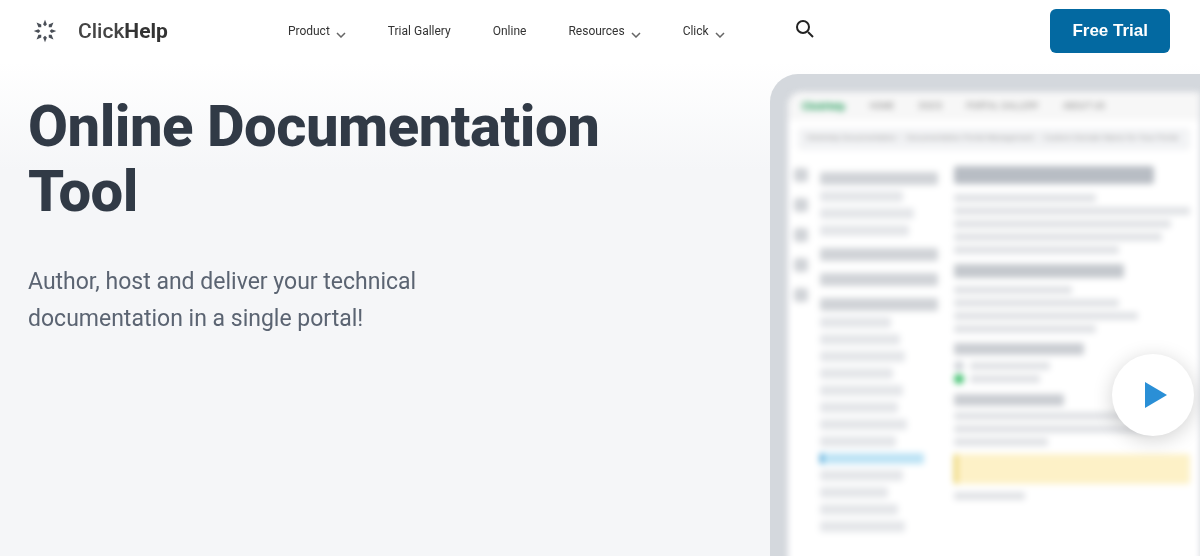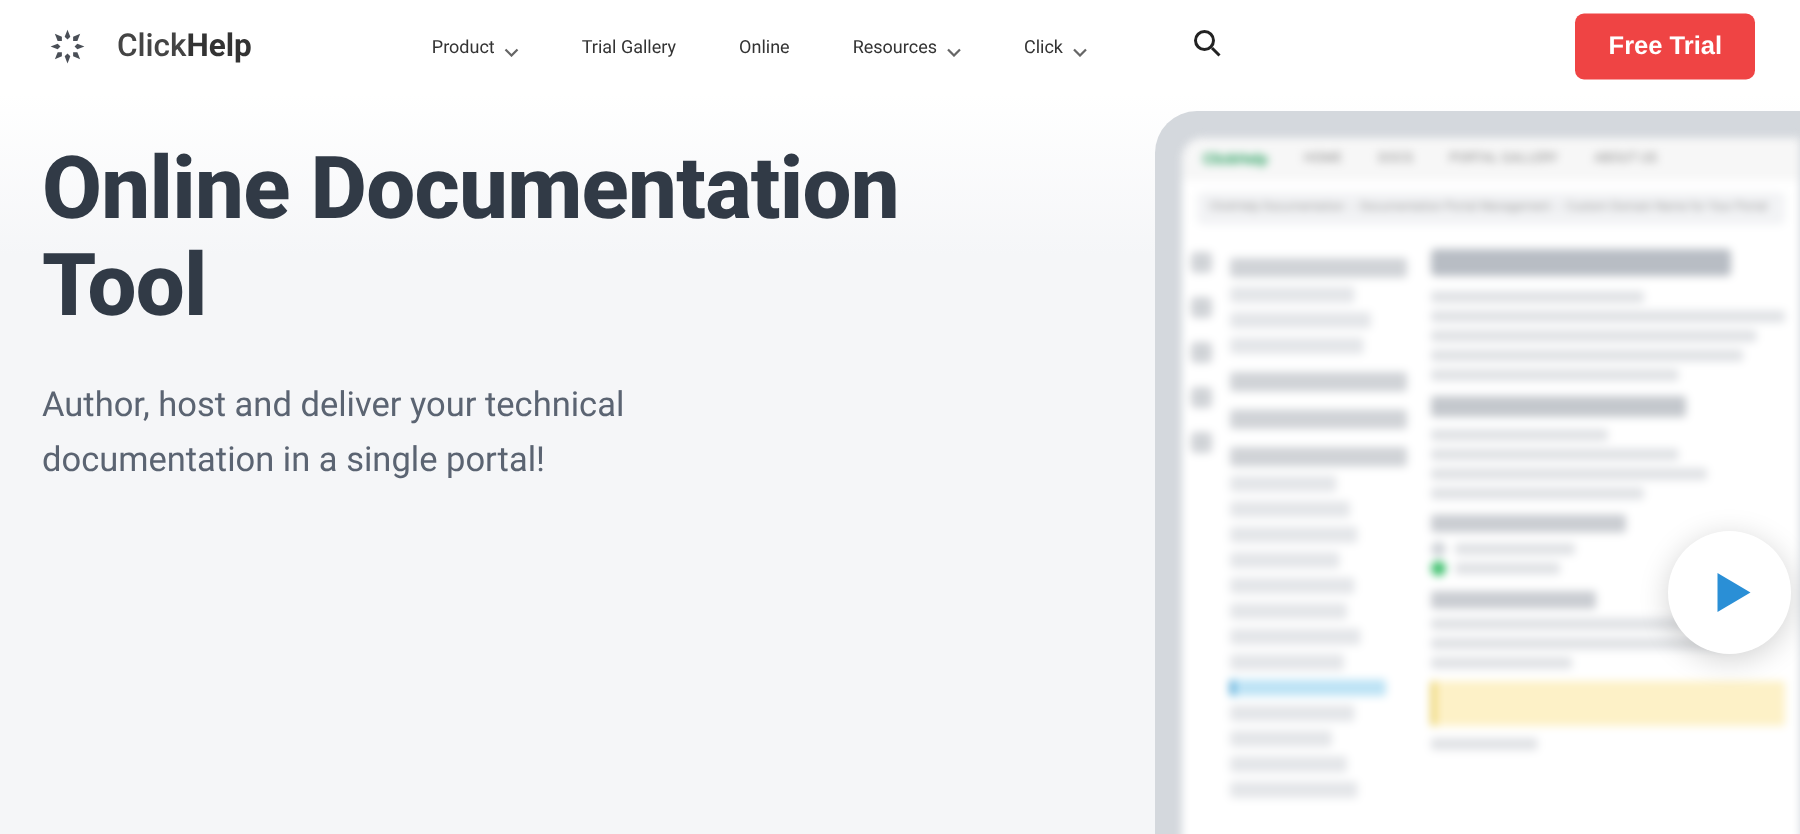--- a/index.html
+++ b/index.html
@@ -47,21 +47,21 @@
   .chevron {
     width: 10px;
     height: 6px;
   }
   .search-icon-wrap {
     margin-left: 28px;
     cursor: pointer;
   }
   .spacer { flex: 1; }
   .cta-btn {
-    background: #ef4444;
+    background: #0369a1;
     color: #fff;
     font-size: 17px;
     font-weight: 700;
     padding: 12px 22px;
     border: none;
     border-radius: 6px;
     cursor: pointer;
   }
   
   .hero {
@@ -72,21 +72,21 @@
   }
   .hero-left {
     padding: 32px 0 0 28px;
     width: 600px;
   }
   .hero-title {
     font-size: 58px;
     line-height: 1.12;
     font-weight: 800;
     color: #313a46;
-    margin-bottom: 28px;
+    margin-bottom: 40px;
     letter-spacing: -0.5px;
   }
   .hero-sub {
     font-size: 23px;
     line-height: 1.6;
     color: #5b6472;
     margin-bottom: 76px;
     max-width: 500px;
   }
   .trial-btn {

